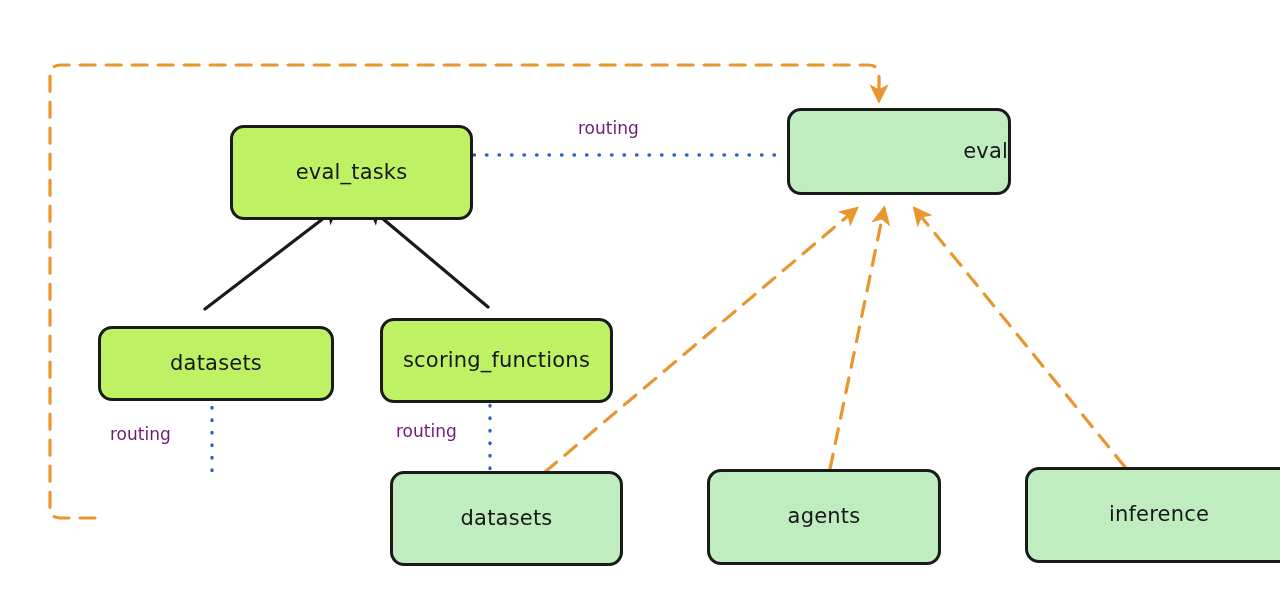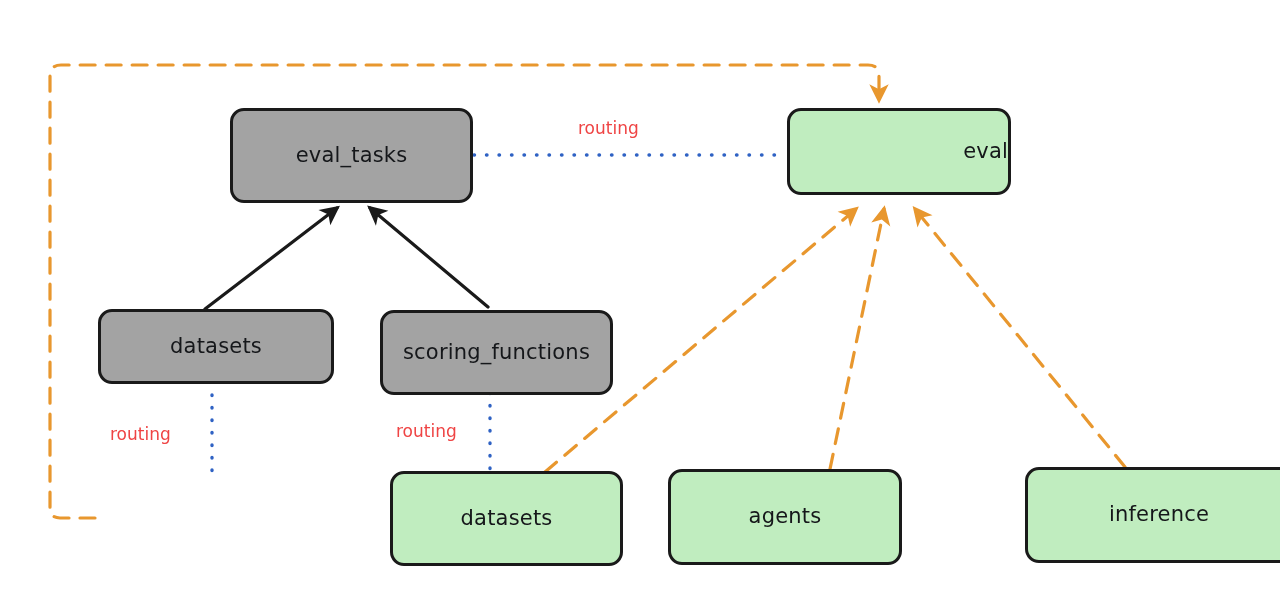--- a/index.html
+++ b/index.html
@@ -4,23 +4,23 @@
 <style>
   html,body{margin:0;padding:0;background:#ffffff;}
   body{width:1280px;height:596px;overflow:hidden;
        font-family:"DejaVu Sans", sans-serif;}
   #stage{position:relative;width:1280px;height:596px;background:#fff;}
   svg.layer{position:absolute;left:0;top:0;width:1280px;height:596px;}
   .node{position:absolute;display:flex;align-items:center;justify-content:center;
         box-sizing:border-box;border:3px solid #1a1a1a;border-radius:14px;
         text-align:center;color:#15171a;letter-spacing:.2px;}
   .node .lbl{font-size:21px;line-height:1.1;font-family:"DejaVu Sans", sans-serif;}
-  .node.blue{background:#a3a3a3;}
+  .node.blue{background:#bef264;margin-top:17px;}
   .node.green{background:#c0edbf;}
-  .edgelabel{position:absolute;color:#ef4444;font-size:17px;
+  .edgelabel{position:absolute;color:#701a75;font-size:17px;
              font-family:"DejaVu Sans", sans-serif;white-space:nowrap;}
 </style>
 </head>
 <body>
 
 <div id="stage">
 
   <svg class="layer" viewBox="0 0 1280 596" xmlns="http://www.w3.org/2000/svg">
     <defs>
       <marker id="arrowBlack" viewBox="0 0 12 12" refX="9" refY="6" markerWidth="7" markerHeight="7" orient="auto-start-reverse">
@@ -55,30 +55,30 @@
   </div>
 
   <div class="node green" style="left:787px;top:108px;width:224px;height:87px;justify-content:flex-end;">
     <span class="lbl">eval</span>
   </div>
 
   <div class="node blue" style="left:98px;top:309px;width:236px;height:75px;">
     <span class="lbl">datasets</span>
   </div>
 
-  <div class="node blue" style="left:380px;top:310px;width:233px;height:85px;">
+  <div class="node blue" style="left:380px;top:301px;width:233px;height:85px;">
     <span class="lbl">scoring_functions</span>
   </div>
 
 
   <div class="node green" style="left:390px;top:471px;width:233px;height:95px;">
     <span class="lbl">datasets</span>
   </div>
 
-  <div class="node green" style="left:668px;top:469px;width:234px;height:96px;">
+  <div class="node green" style="left:707px;top:469px;width:234px;height:96px;">
     <span class="lbl">agents</span>
   </div>
 
   <div class="node green" style="left:1025px;top:467px;width:268px;height:96px;">
     <span class="lbl">inference</span>
   </div>
 
   <div class="edgelabel" style="left:578px;top:118px;">routing</div>
 
   <div class="edgelabel" style="left:110px;top:424px;">routing</div>

